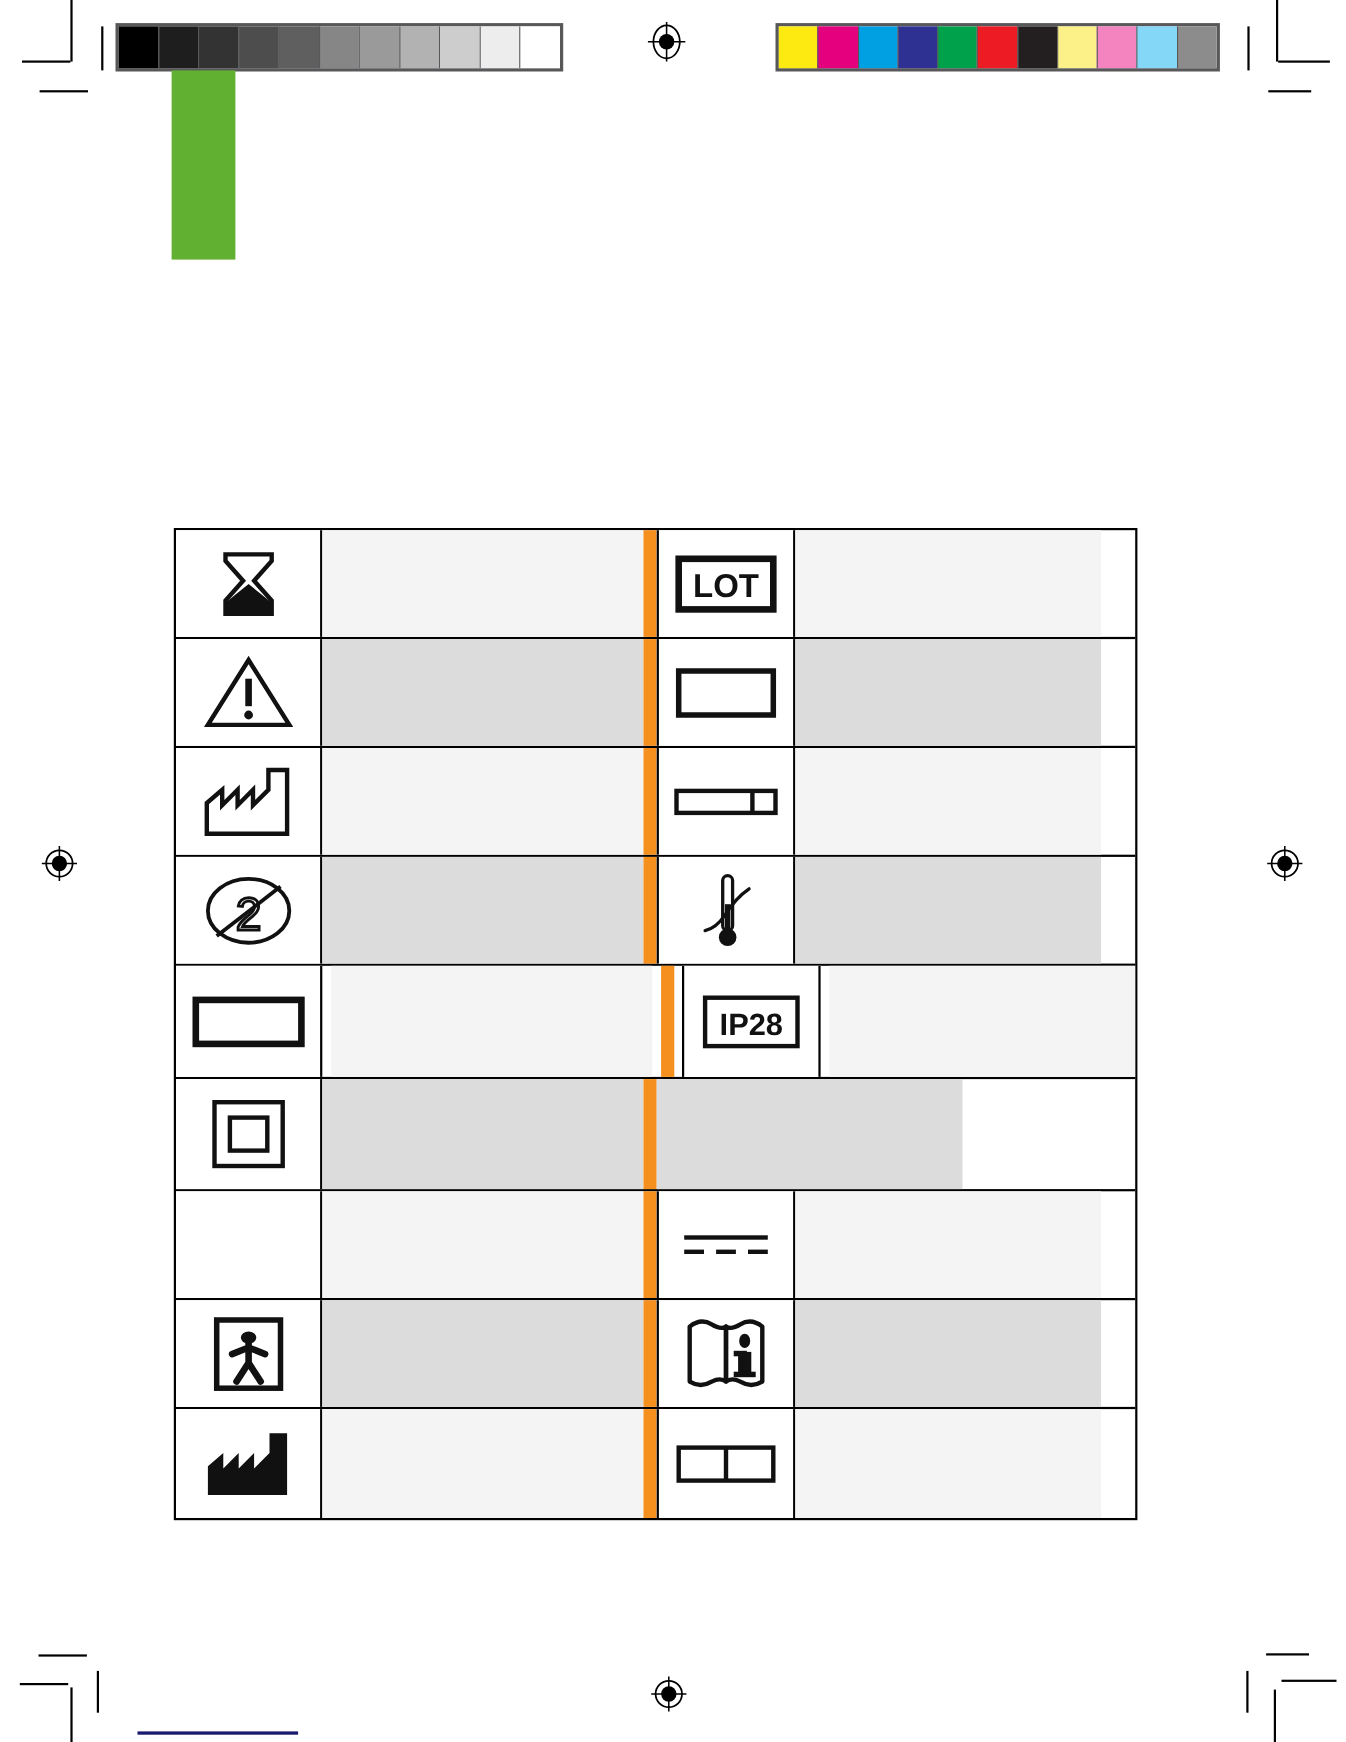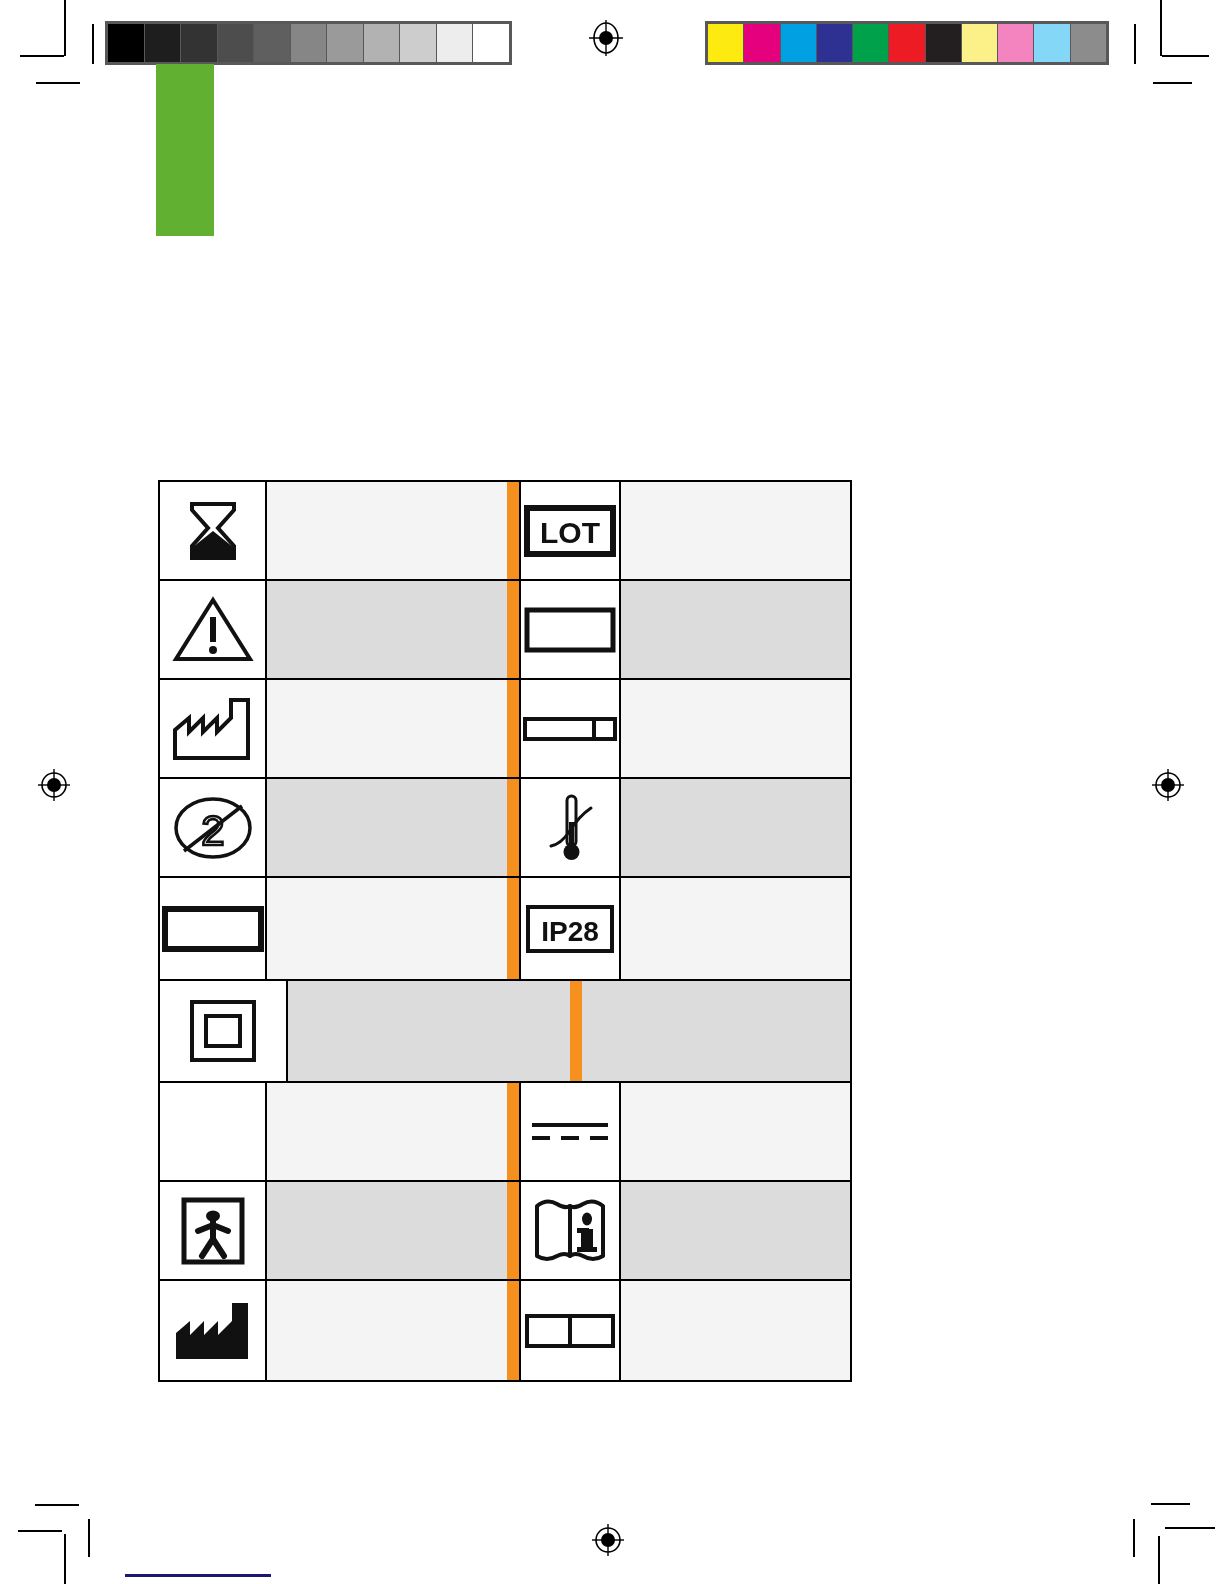--- a/index.html
+++ b/index.html
@@ -127,21 +127,21 @@
     <div class="sw" style="background:#fcf089;"></div>
     <div class="sw" style="background:#f384c0;"></div>
     <div class="sw" style="background:#84d7f7;"></div>
     <div class="sw" style="background:#8c8c8c;"></div>
   </div>
 
   <div class="greenbar" style="left:156px;top:64px;width:58px;height:172px;"></div>
 
   <div class="blueline" style="left:125px;top:1574px;width:146px;"></div>
 
-  <div class="symtable" style="left:158px;top:480px;width:694px;">
+  <div class="symtable" style="left:158px;top:480px;width:876px;">
 
     <div class="srow odd" style="height:99px;">
       <div class="cell c-icon">
         <svg class="ico" width="58" height="66" viewBox="0 0 58 66">
           <path d="M8 6 H50 L50 12 L34 30 L50 48 L50 60 H8 V48 L24 30 L8 12 Z" fill="none" stroke="#111" stroke-width="4" stroke-linejoin="miter"></path>
           <path d="M9 49 L29 33 L49 49 V59 H9 Z" fill="#111"></path>
         </svg>
       </div>
       <div class="cell c-text"></div>
       <div class="c-bar"></div>
@@ -203,21 +203,21 @@
         <svg class="ico" width="62" height="72" viewBox="0 0 62 72">
           <rect x="28" y="4" width="9" height="50" rx="4.5" fill="none" stroke="#111" stroke-width="3"></rect>
           <circle cx="32.5" cy="60" r="8" fill="#111"></circle>
           <rect x="30" y="30" width="5" height="26" fill="#111"></rect>
           <path d="M12 54 Q22 52 30 40 Q40 24 52 16" fill="none" stroke="#111" stroke-width="3" stroke-linecap="round"></path>
         </svg>
       </div>
       <div class="cell c-text2"></div>
     </div>
 
-    <div class="srow odd" style="height:103px;">
+    <div class="srow odd" style="height:103px;justify-content:space-between;">
       <div class="cell c-icon">
         <svg class="ico" width="104" height="50" viewBox="0 0 104 50">
           <rect x="4" y="5" width="96" height="40" fill="none" stroke="#111" stroke-width="6"></rect>
         </svg>
       </div>
       <div class="cell c-text"></div>
       <div class="c-bar"></div>
       <div class="cell c-icon2">
         <svg class="ico" width="90" height="52" viewBox="0 0 90 52">
           <rect x="3" y="4" width="84" height="44" fill="none" stroke="#111" stroke-width="4"></rect>

